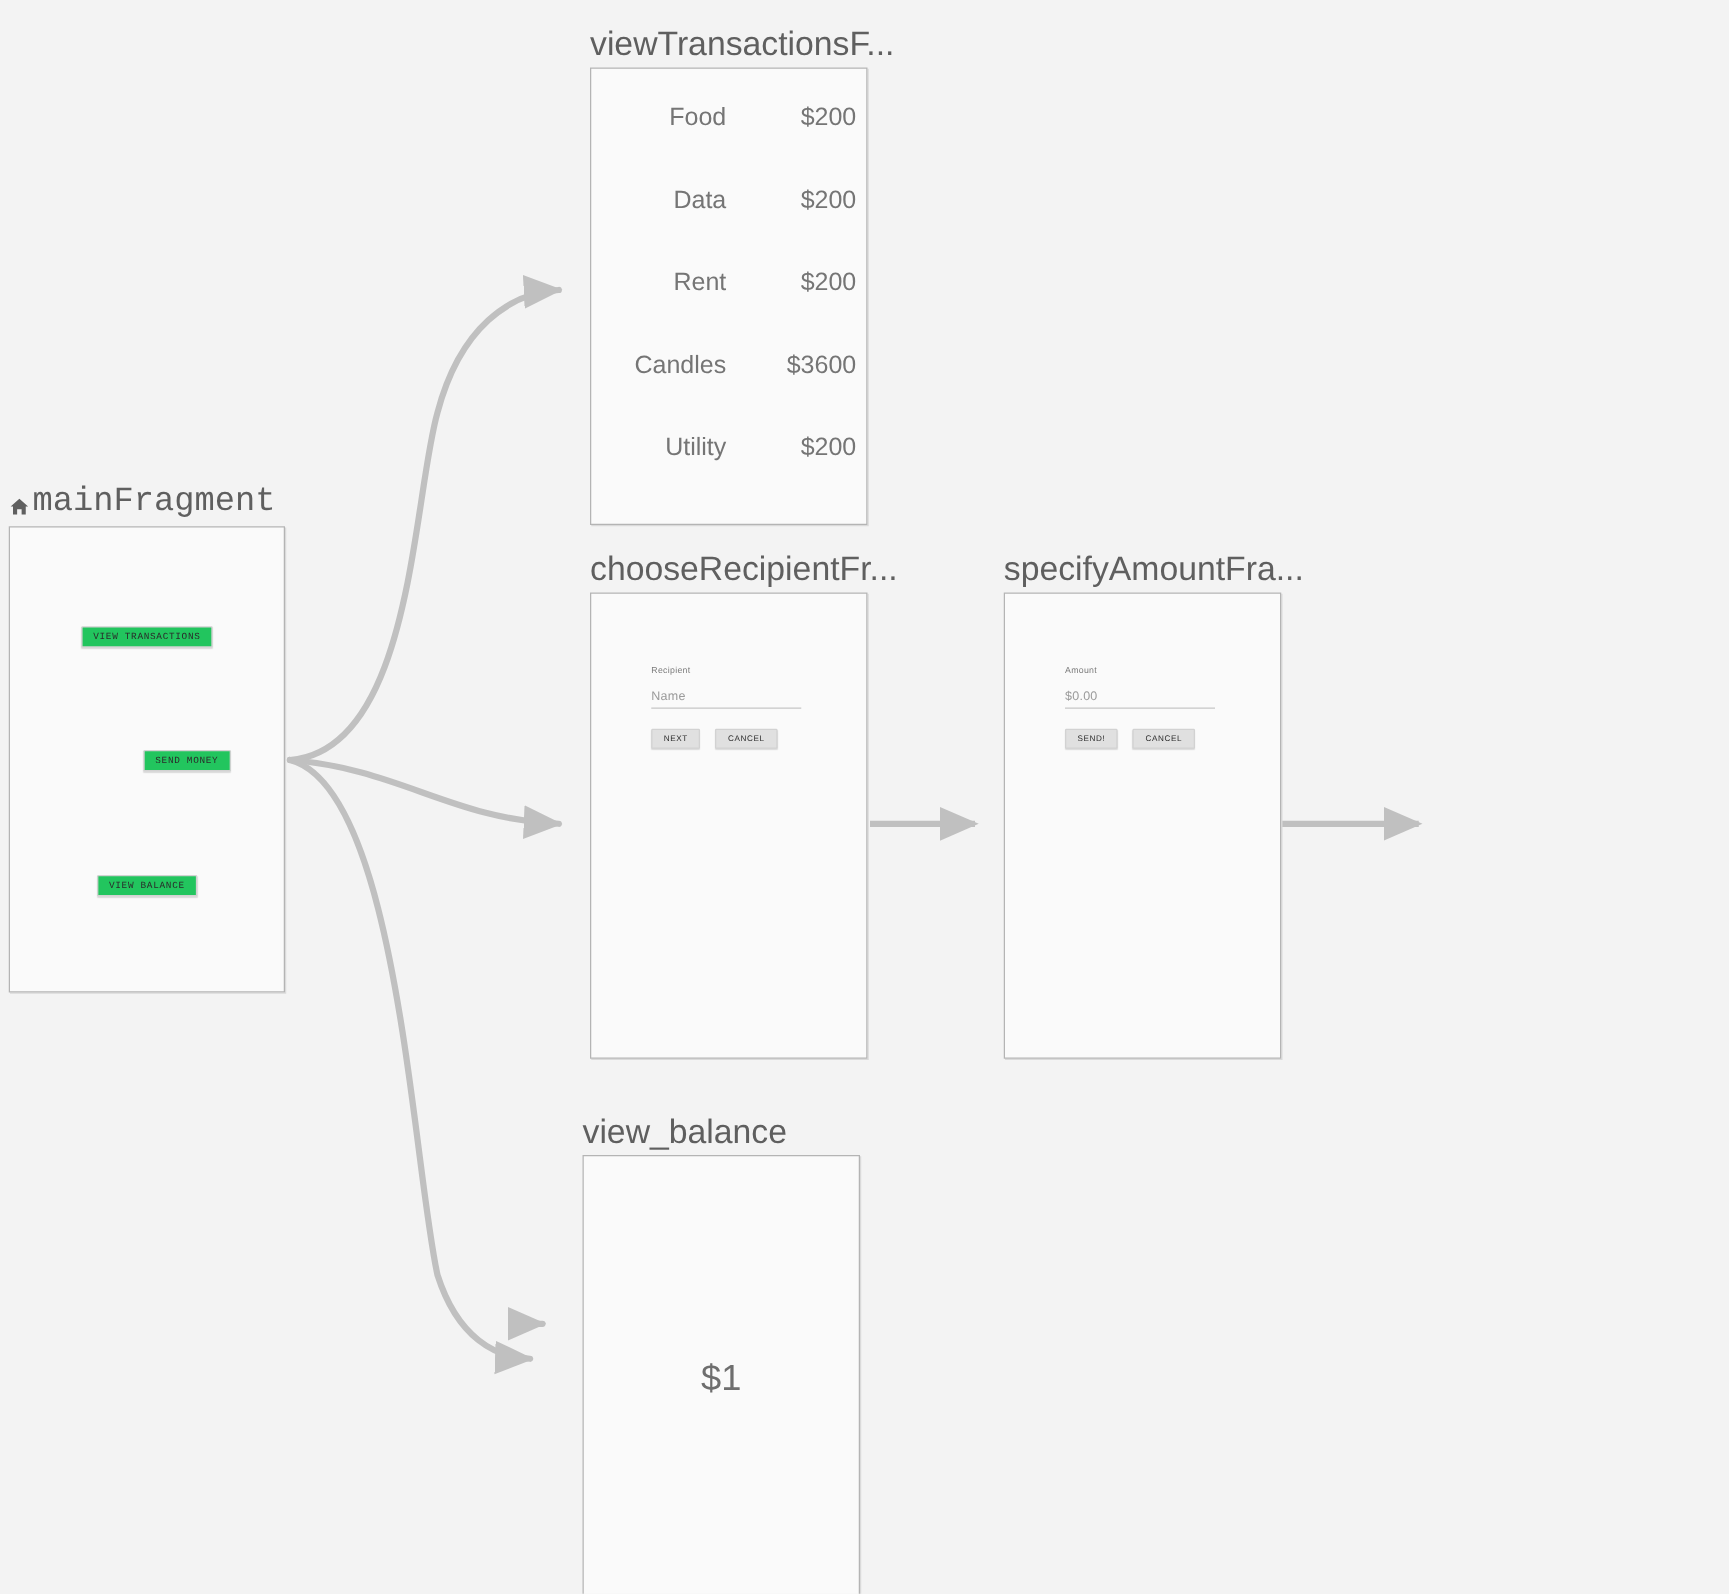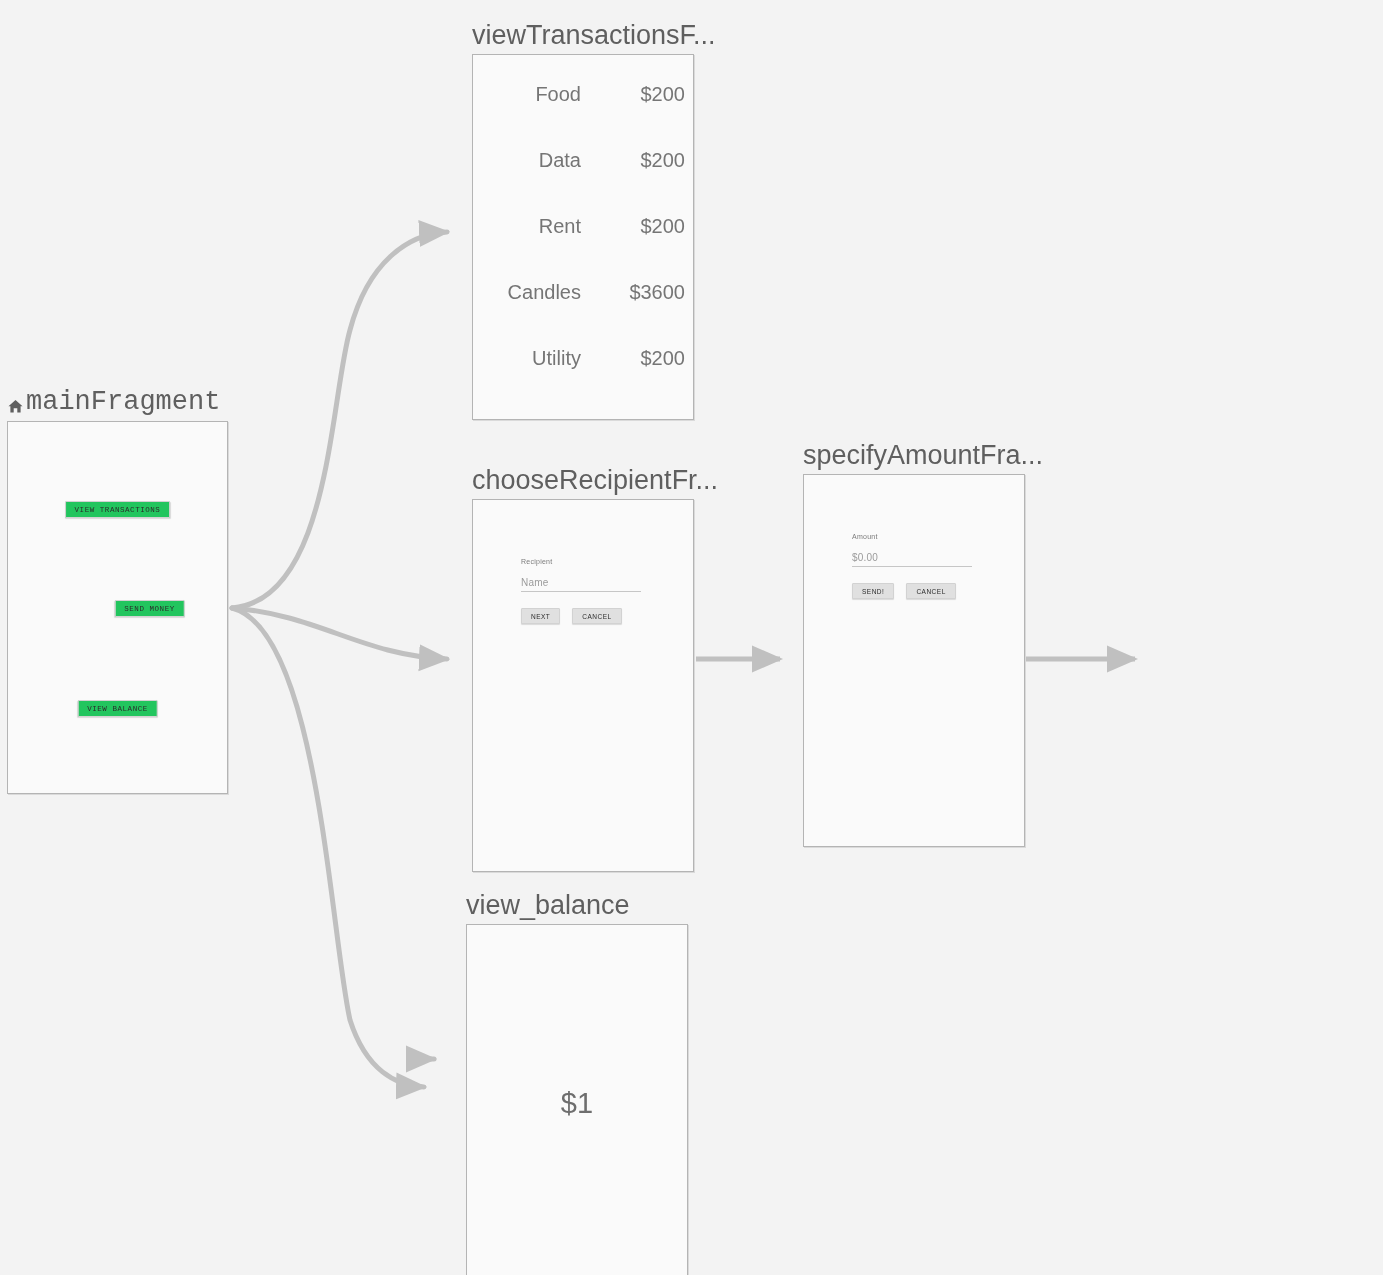--- a/index.html
+++ b/index.html
@@ -229,21 +229,21 @@
           <span class="txn-amt">$3600</span>
         </div>
         <div class="txn-row">
           <span class="txn-name">Utility</span>
           <span class="txn-amt">$200</span>
         </div>
       </div>
     </div>
   </div>
 
-  <div class="node" style="left:472px; top:474px; width:222px; height:373px;margin-top:25px;">
+  <div class="node" style="left:472px; top:474px; width:222px; height:373px;">
     <div class="node-title">chooseRecipientFr...</div>
     <div class="frame">
       <div class="form-area">
         <div class="field-label">Recipient</div>
         <div class="field-input">Name</div>
         <div class="btn-row">
           <div class="fbtn">NEXT</div>
           <div class="fbtn">CANCEL</div>
         </div>
       </div>

